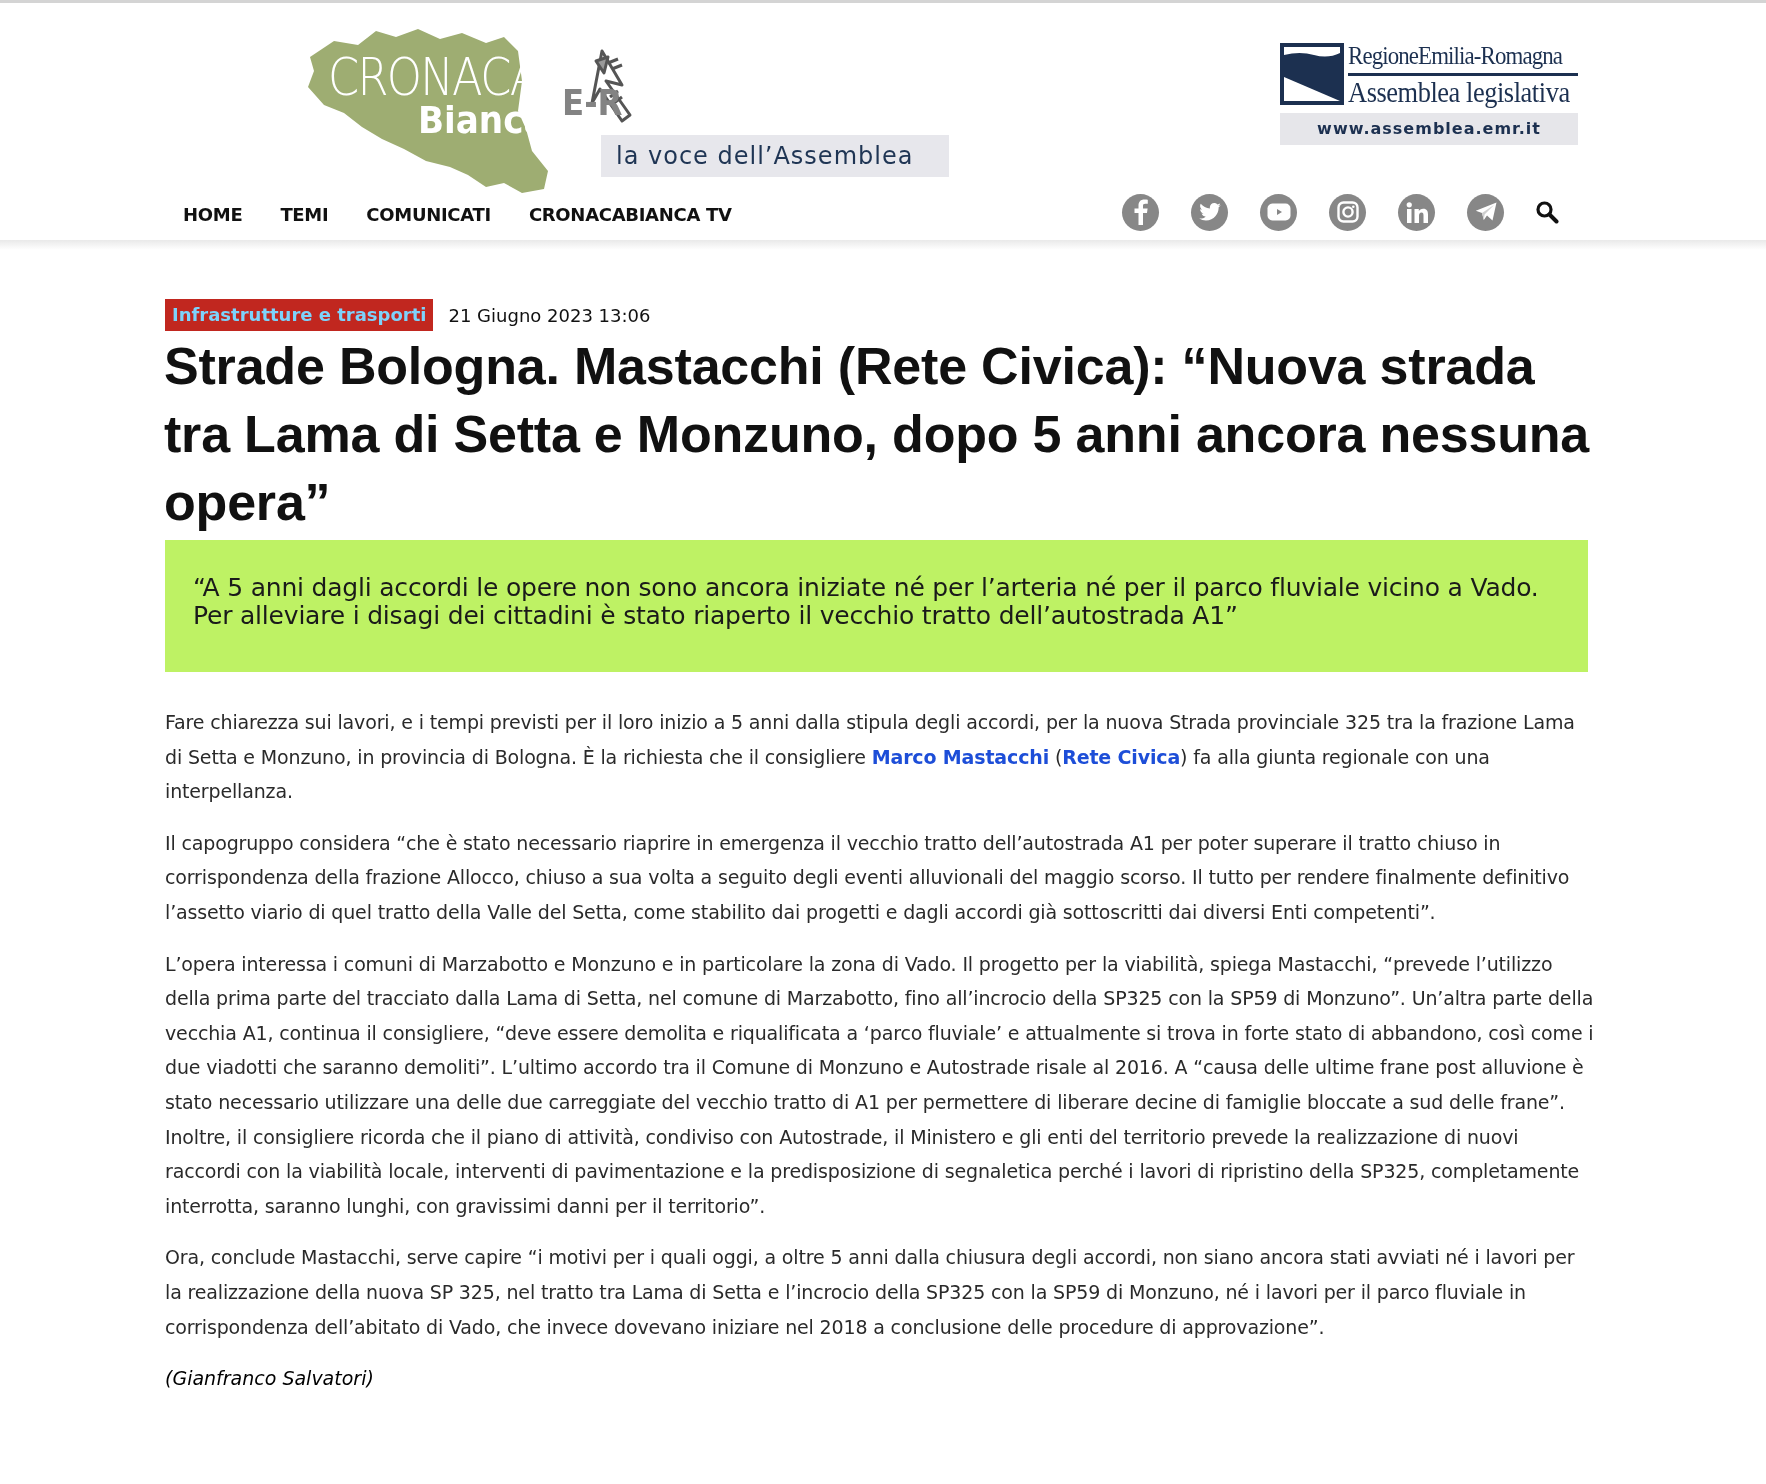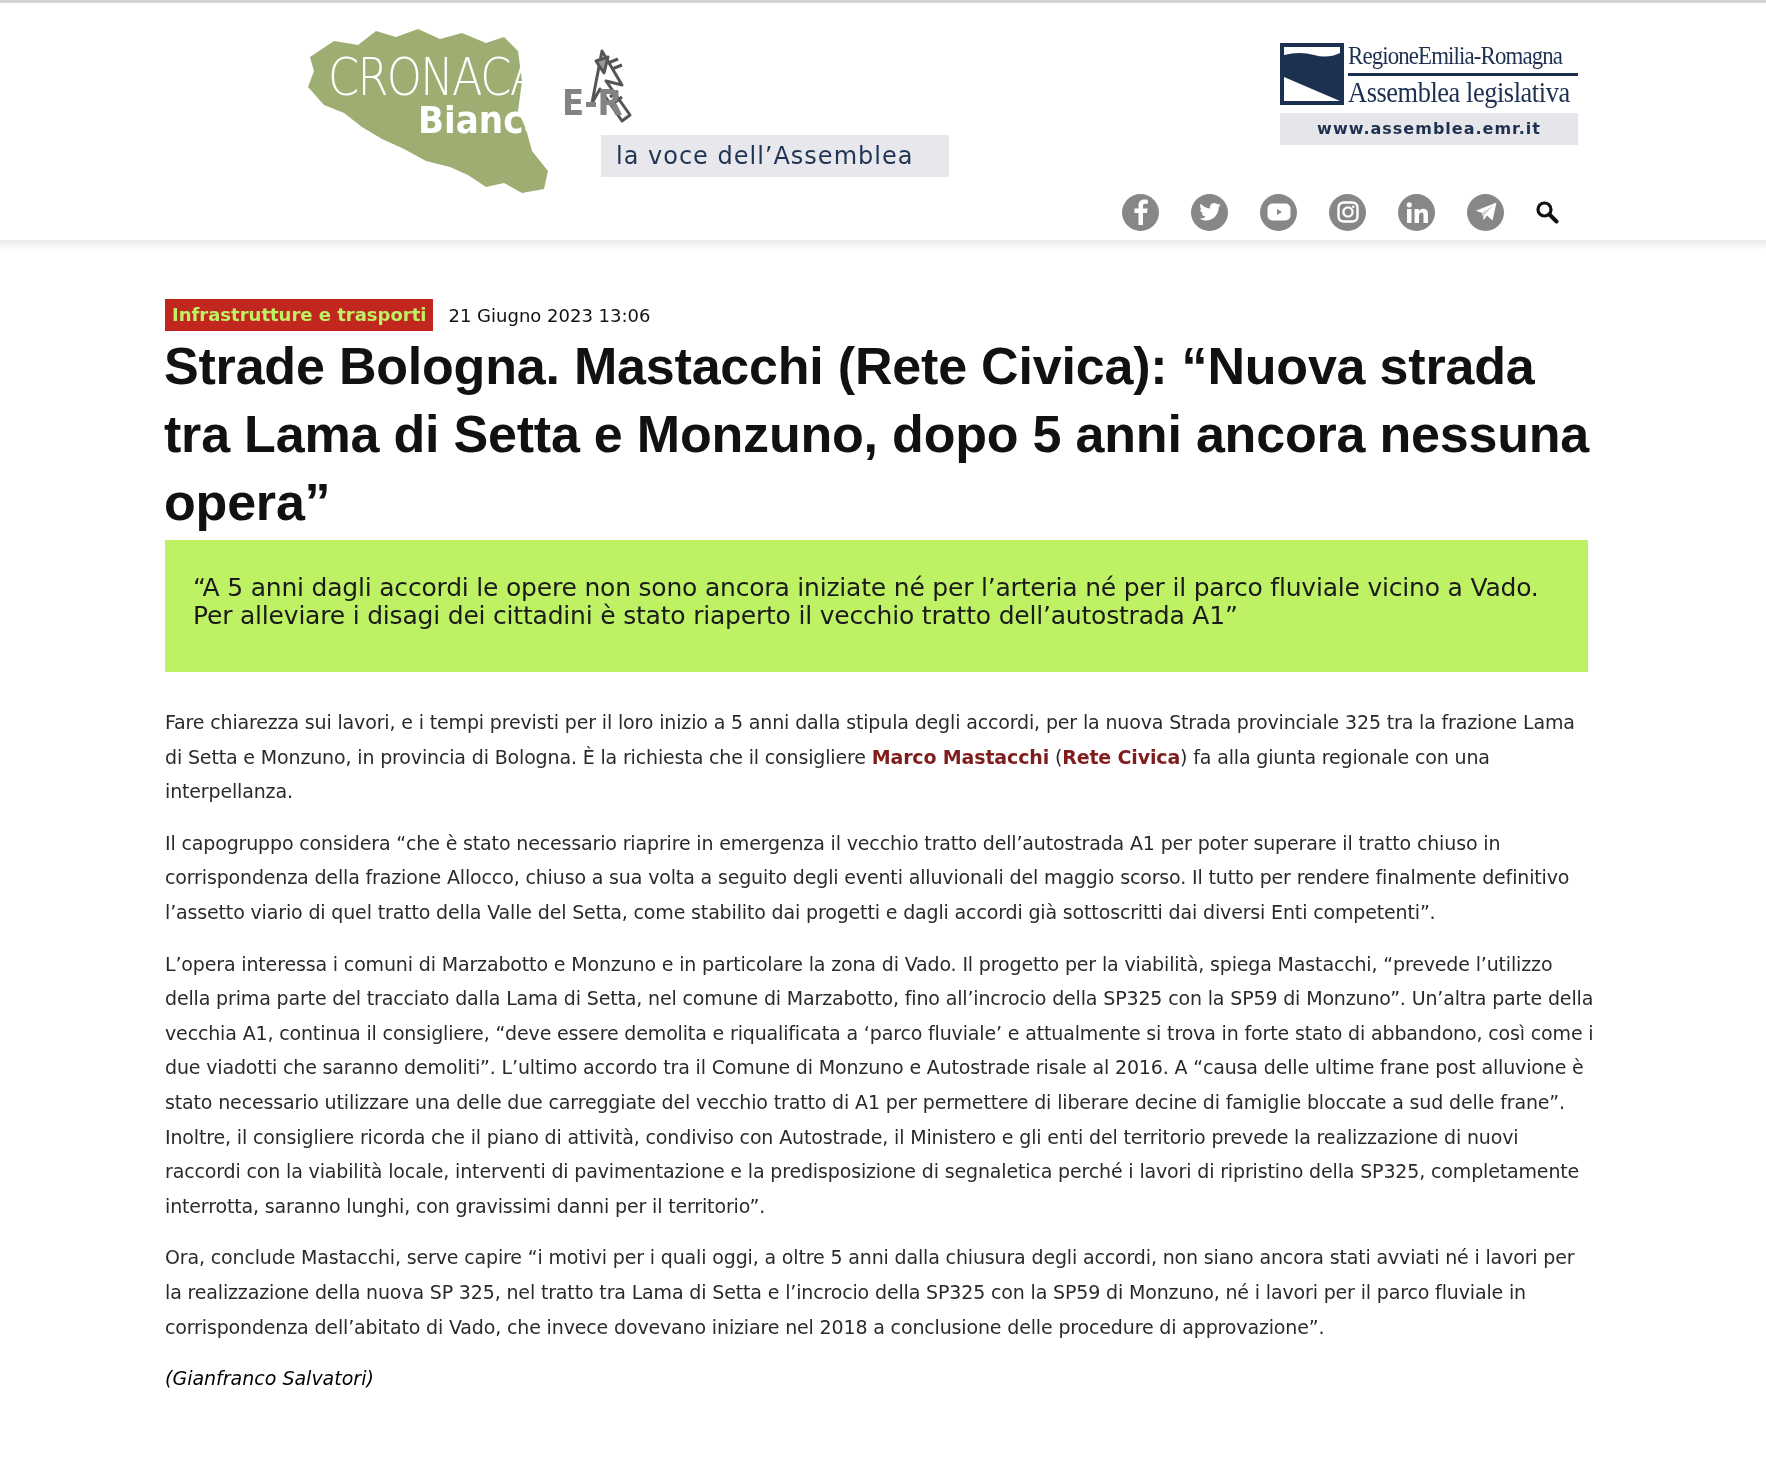--- a/index.html
+++ b/index.html
@@ -41,36 +41,36 @@
       margin-right: 38px; letter-spacing: -0.3px; cursor: pointer; white-space: nowrap; }
 
     .social { position: absolute; left: 1122px; top: 189px; height: 40px; display: flex; align-items: center; }
     .social-icon { width: 37px; height: 37px; border-radius: 50%; background: #878787; margin-right: 32px;
       display: flex; align-items: center; justify-content: center; color: #fff; cursor: pointer; }
     .social-icon svg { display: block; }
     .search-icon { width: 30px; height: 30px; display: flex; align-items: center; justify-content: center; cursor: pointer; margin-left: -4px; }
 
     
     .meta { position: absolute; left: 165px; top: 299px; height: 32px; display: flex; align-items: center; }
-    .category { background: #c1271f; color: #bef264; font-family: "DejaVu Sans", sans-serif; font-weight: bold;
+    .category { background: #c1271f; color: #7dd3fc; font-family: "DejaVu Sans", sans-serif; font-weight: bold;
       font-size: 18px; height: 32px; line-height: 32px; padding: 0 7px; cursor: pointer; white-space: nowrap; }
     .date { margin-left: 15px; font-family: "DejaVu Sans", sans-serif; font-size: 18px; color: #111; white-space: nowrap; }
 
     .title { position: absolute; left: 164px; top: 332px; width: 1440px; font-family: "Liberation Sans", sans-serif;
       font-weight: bold; font-size: 52px; line-height: 68px; color: #111; letter-spacing: -0.2px; }
 
     .summary { position: absolute; left: 165px; top: 540px; width: 1423px; height: 132px; background: #bef264;
       padding: 34px 28px 0 28px; }
     .summary-text { font-family: "DejaVu Sans", sans-serif; font-size: 25px; line-height: 28px; color: #1a1a1a;
       letter-spacing: -0.2px; }
 
     .body { position: absolute; left: 165px; top: 705px; width: 1430px; }
     .para { font-family: "DejaVu Sans", sans-serif; font-size: 19px; line-height: 34.6px; color: #2a2a2a;
       margin-bottom: 17px; letter-spacing: -0.15px; }
-    .para b { font-weight: bold; color: #7f1d1d; }
+    .para b { font-weight: bold; color: #1d4ed8; }
     .byline { font-family: "DejaVu Sans", sans-serif; font-size: 19px; line-height: 34px; color: #000000; font-style: italic; }
   </style>
 </head>
 <body>
 
 <div class="topline"></div>
 
 <header class="header">
 
   <a class="logo">
@@ -100,20 +100,26 @@
       <path d="M4,12 Q20,8 34,12 T60,10 L60,4 L4,4 Z" fill="#ffffff"></path>
       <path d="M4,34 L60,58 L4,58 Z" fill="#ffffff"></path>
     </svg>
     <span class="regione-line1">RegioneEmilia-Romagna</span>
     <span class="regione-rule"></span>
     <span class="regione-line2">Assemblea legislativa</span>
     <span class="regione-url-box"></span>
     <span class="regione-url">www.assemblea.emr.it</span>
   </a>
 
+  <nav class="nav">
+    <a class="nav-item">HOME</a>
+    <a class="nav-item">TEMI</a>
+    <a class="nav-item">COMUNICATI</a>
+    <a class="nav-item">CRONACABIANCA TV</a>
+  </nav>
 
   <div class="social">
     <a class="social-icon">
       <svg width="16" height="26" viewBox="0 0 16 26">
           <path d="M10,26 L10,14 L14,14 L14.6,9.5 L10,9.5 L10,7 C10,5.6 10.4,4.8 12.3,4.8 L14.8,4.8 L14.8,0.8 C14.3,0.7 12.9,0.6 11.3,0.6 C7.8,0.6 5.5,2.7 5.5,6.6 L5.5,9.5 L1.5,9.5 L1.5,14 L5.5,14 L5.5,26 Z" fill="#fff"></path>
         </svg>
     </a>
     <a class="social-icon">
       <svg width="22" height="18" viewBox="0 0 24 20">
           <path d="M24,2.4 C23.1,2.8 22.2,3 21.2,3.2 C22.2,2.6 23,1.6 23.3,0.5 C22.4,1 21.3,1.4 20.3,1.6 C19.4,0.6 18.1,0 16.7,0 C14,0 11.8,2.2 11.8,4.9 C11.8,5.3 11.8,5.7 11.9,6 C7.8,5.8 4.2,3.9 1.7,0.9 C1.3,1.6 1,2.5 1,3.4 C1,5.1 1.9,6.6 3.2,7.5 C2.4,7.5 1.6,7.2 1,6.9 L1,6.9 C1,9.3 2.7,11.3 4.9,11.7 C4.5,11.8 4.1,11.9 3.6,11.9 C3.3,11.9 3,11.9 2.7,11.8 C3.3,13.8 5.1,15.2 7.3,15.2 C5.6,16.5 3.5,17.3 1.2,17.3 C0.8,17.3 0.4,17.3 0,17.2 C2.2,18.6 4.8,19.4 7.5,19.4 C16.7,19.4 21.6,11.8 21.6,5.3 L21.6,4.6 C22.6,3.9 23.4,3.2 24,2.4 Z" fill="#fff"></path>

